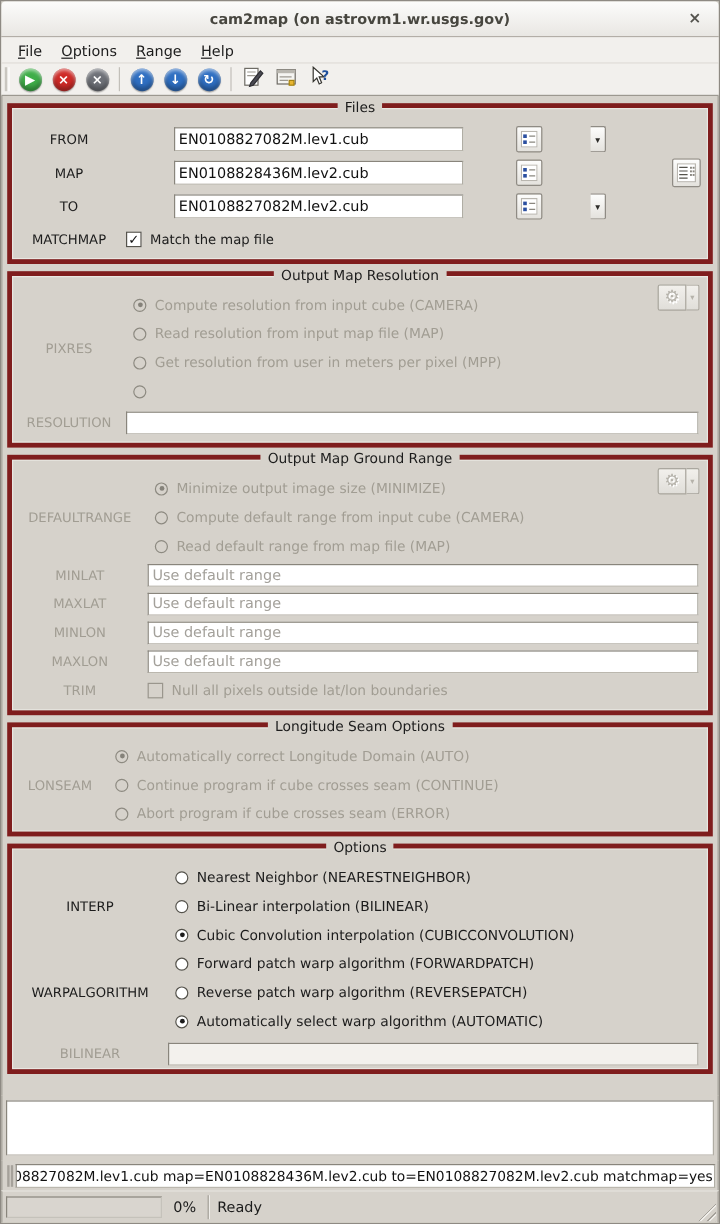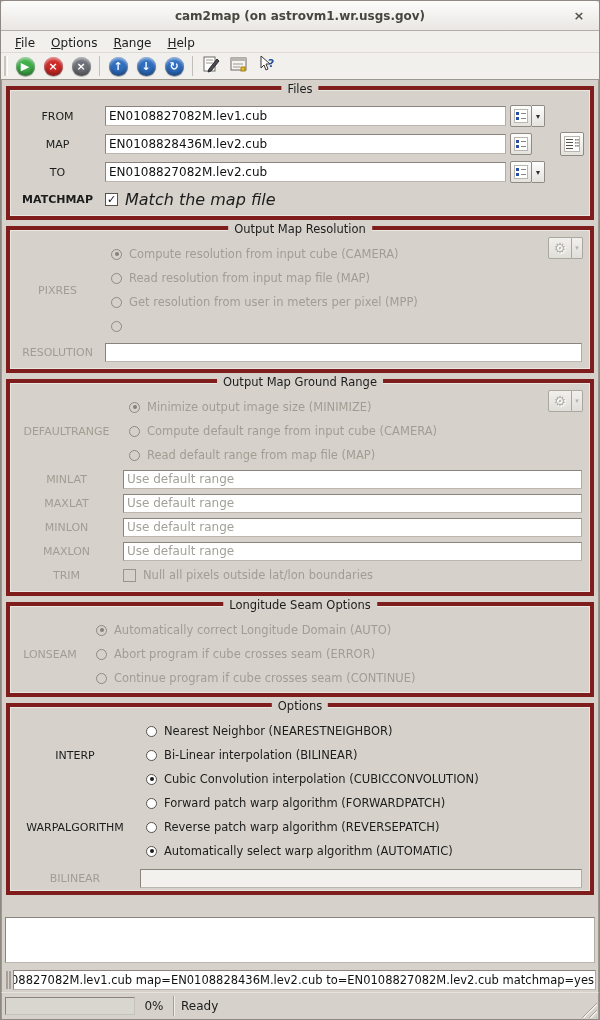--- a/index.html
+++ b/index.html
@@ -41,30 +41,30 @@
     box-shadow:inset 1px 1px 0 #e9e7e2, inset -1px -1px 0 #e9e7e2;padding-top:12px;}
   .gtitle{position:absolute;top:-8px;left:50%;transform:translateX(-50%);
     background:#d6d2cb;padding:0 6px;font-size:11.5px;white-space:nowrap;}
   .dis{color:#a19d93;}
   
   .tfield{height:20px;border:1px solid;border-color:#89857c #b0ada4 #bbb7ae #89857c;background:#fff;
     font-family:"DejaVu Sans","Liberation Sans",sans-serif;font-size:12px;padding:0 3px;color:#111;width:100%;}
   .tfield::placeholder{color:#a3a09a;opacity:1;}
   .tfield:disabled{background:#f3f1ed;}
   
-  .frow{display:grid;grid-template-columns:95px 1fr 26px 13px 41px;align-items:center;height:28px;padding-right:4px;}
+  .frow{display:grid;grid-template-columns:95px 1fr 26px 13px 41px;align-items:center;height:28px;padding-right:4px;gap:40px;}
   .flabel{text-align:center;font-size:11px;}
   .browse{width:22px;height:22px;margin-left:4px;background:linear-gradient(#fdfdfc,#e4e2dd);
     border:1px solid #8f8b84;border-radius:2px;display:flex;align-items:center;justify-content:center;}
   .arrowbtn{width:13px;height:22px;background:linear-gradient(#fdfdfc,#e4e2dd);border:1px solid #8f8b84;
     border-left:none;border-radius:0 2px 2px 0;font-size:8px;display:flex;align-items:center;justify-content:center;color:#2d2c29;}
   .extrabtn{width:24px;height:24px;margin-left:15px;background:linear-gradient(#fdfdfc,#e4e2dd);
     border:1px solid #8f8b84;border-radius:2px;display:flex;align-items:center;justify-content:center;}
   .mmrow{display:flex;align-items:center;height:26px;}
-  .mmlabel{width:95px;text-align:center;font-size:11px;font-weight:bold;}
+  .mmlabel{width:95px;text-align:center;font-size:11px;}
   
   .param-block{display:flex;}
   .param-label{align-self:center;text-align:center;font-size:11px;}
   .opts{flex:1;}
   .orow{display:flex;align-items:center;height:24px;padding-left:6px;font-size:11.5px;}
   .radio{width:11px;height:11px;border-radius:50%;border:1px solid #8d8a81;margin-right:7px;flex:0 0 11px;
     background:transparent;position:relative;}
   .radio.en{background:#fff;border-color:#55534c;}
   .radio.sel::after{content:"";position:absolute;left:2.5px;top:2.5px;width:4px;height:4px;border-radius:50%;background:#85827a;}
   .radio.en.sel::after{background:#1c1c1c;}
@@ -232,21 +232,21 @@
             <line x1="7" y1="9.5" x2="12" y2="9.5" stroke="#8a877f"></line>
           </svg>
         </span>
         <span class="arrowbtn">▾</span>
         <span></span>
       </div>
 
       <div class="mmrow">
         <span class="mmlabel">MATCHMAP</span>
         <span class="check">✓</span>
-        <span style="font-size:16px;font-style:italic;">Match the map file</span>
+        <span style="font-size:11px;">Match the map file</span>
       </div>
     </div>
 
     <div class="group" style="height:147px;">
       <div class="gtitle">Output Map Resolution</div>
       <div class="gearwrap">
         <span class="gearbtn">⚙</span>
         <span class="geararrow">▾</span>
       </div>
       <div class="param-block">
@@ -325,25 +325,25 @@
       <div class="gtitle">Longitude Seam Options</div>
       <div class="param-block">
         <div class="param-label dis" style="flex:0 0 80px;">LONSEAM</div>
         <div class="opts">
           <div class="orow dis">
             <span class="radio sel"></span>
             <span>Automatically correct Longitude Domain (AUTO)</span>
           </div>
           <div class="orow dis">
             <span class="radio"></span>
+            <span>Continue program if cube crosses seam (CONTINUE)</span>
+          </div>
+          <div class="orow dis">
+            <span class="radio"></span>
             <span>Abort program if cube crosses seam (ERROR)</span>
-          </div>
-          <div class="orow dis">
-            <span class="radio"></span>
-            <span>Continue program if cube crosses seam (CONTINUE)</span>
           </div>
         </div>
       </div>
     </div>
 
     <div class="group" style="height:192px;">
       <div class="gtitle">Options</div>
       <div class="param-block">
         <div class="param-label" style="flex:0 0 130px;">INTERP</div>
         <div class="opts">

